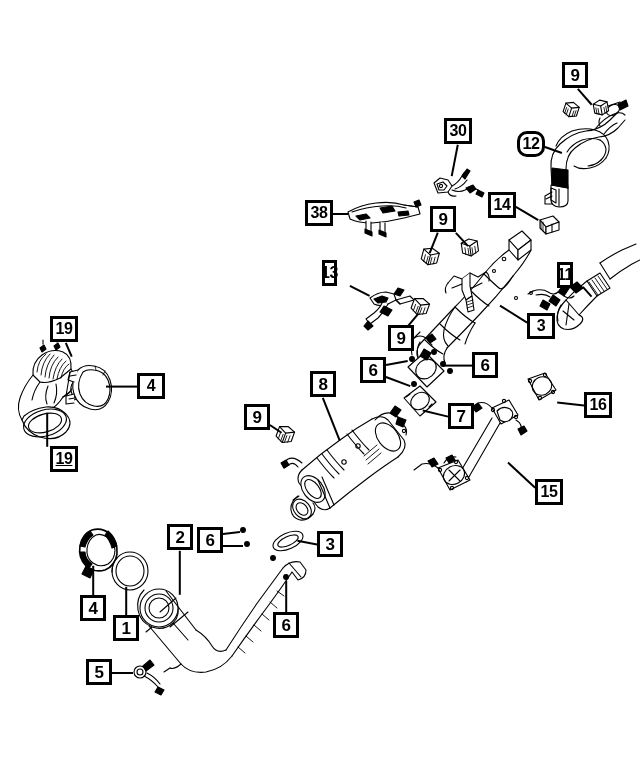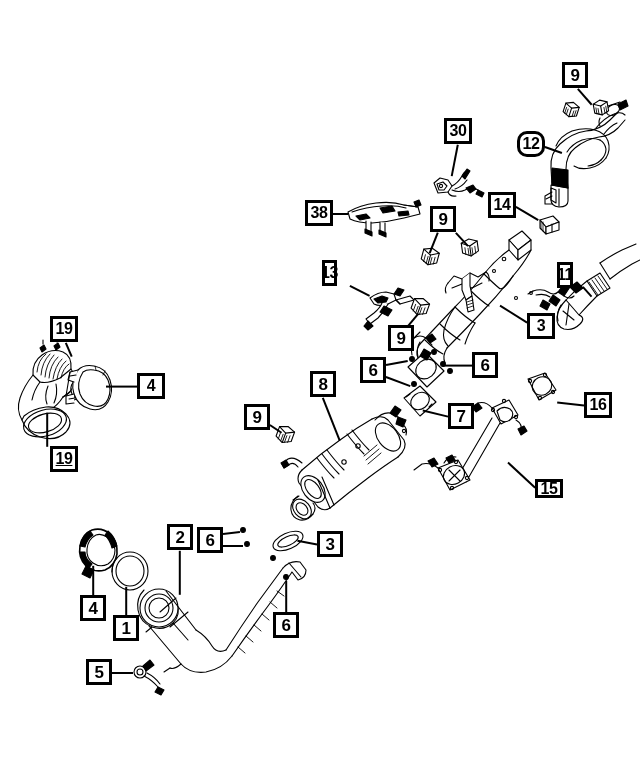--- a/index.html
+++ b/index.html
@@ -587,21 +587,21 @@
     <div class="callout w2" style="left: 50px; top: 316px; width: 28px; height: 26px;">19</div>
     <div class="callout" style="left: 388px; top: 325px; width: 26px; height: 26px;">9</div>
     <div class="callout" style="left: 360px; top: 357px; width: 26px; height: 26px;">6</div>
     <div class="callout" style="left: 472px; top: 352px; width: 26px; height: 26px;">6</div>
     <div class="callout w2" style="left: 137px; top: 373px; width: 28px; height: 26px;">4</div>
     <div class="callout" style="left: 310px; top: 371px; width: 26px; height: 26px;">8</div>
     <div class="callout w2" style="left: 584px; top: 392px; width: 28px; height: 26px;">16</div>
     <div class="callout" style="left: 244px; top: 404px; width: 26px; height: 26px;">9</div>
     <div class="callout" style="left: 448px; top: 403px; width: 26px; height: 26px;">7</div>
     <div class="callout w2" style="left: 50px; top: 446px; width: 28px; height: 26px; text-decoration: underline;">19</div>
-    <div class="callout w2" style="left: 535px; top: 479px; width: 28px; height: 19px;">15</div>
+    <div class="callout w2" style="left: 535px; top: 479px; width: 28px; height: 26px;">15</div>
     <div class="callout" style="left: 167px; top: 524px; width: 26px; height: 26px;">2</div>
     <div class="callout" style="left: 197px; top: 527px; width: 26px; height: 26px;">6</div>
     <div class="callout" style="left: 317px; top: 531px; width: 26px; height: 26px;">3</div>
     <div class="callout" style="left: 80px; top: 595px; width: 26px; height: 26px;">4</div>
     <div class="callout" style="left: 113px; top: 615px; width: 26px; height: 26px;">1</div>
     <div class="callout" style="left: 273px; top: 612px; width: 26px; height: 26px;">6</div>
     <div class="callout" style="left: 86px; top: 659px; width: 26px; height: 26px;">5</div>
   </div>
 
 </div>

